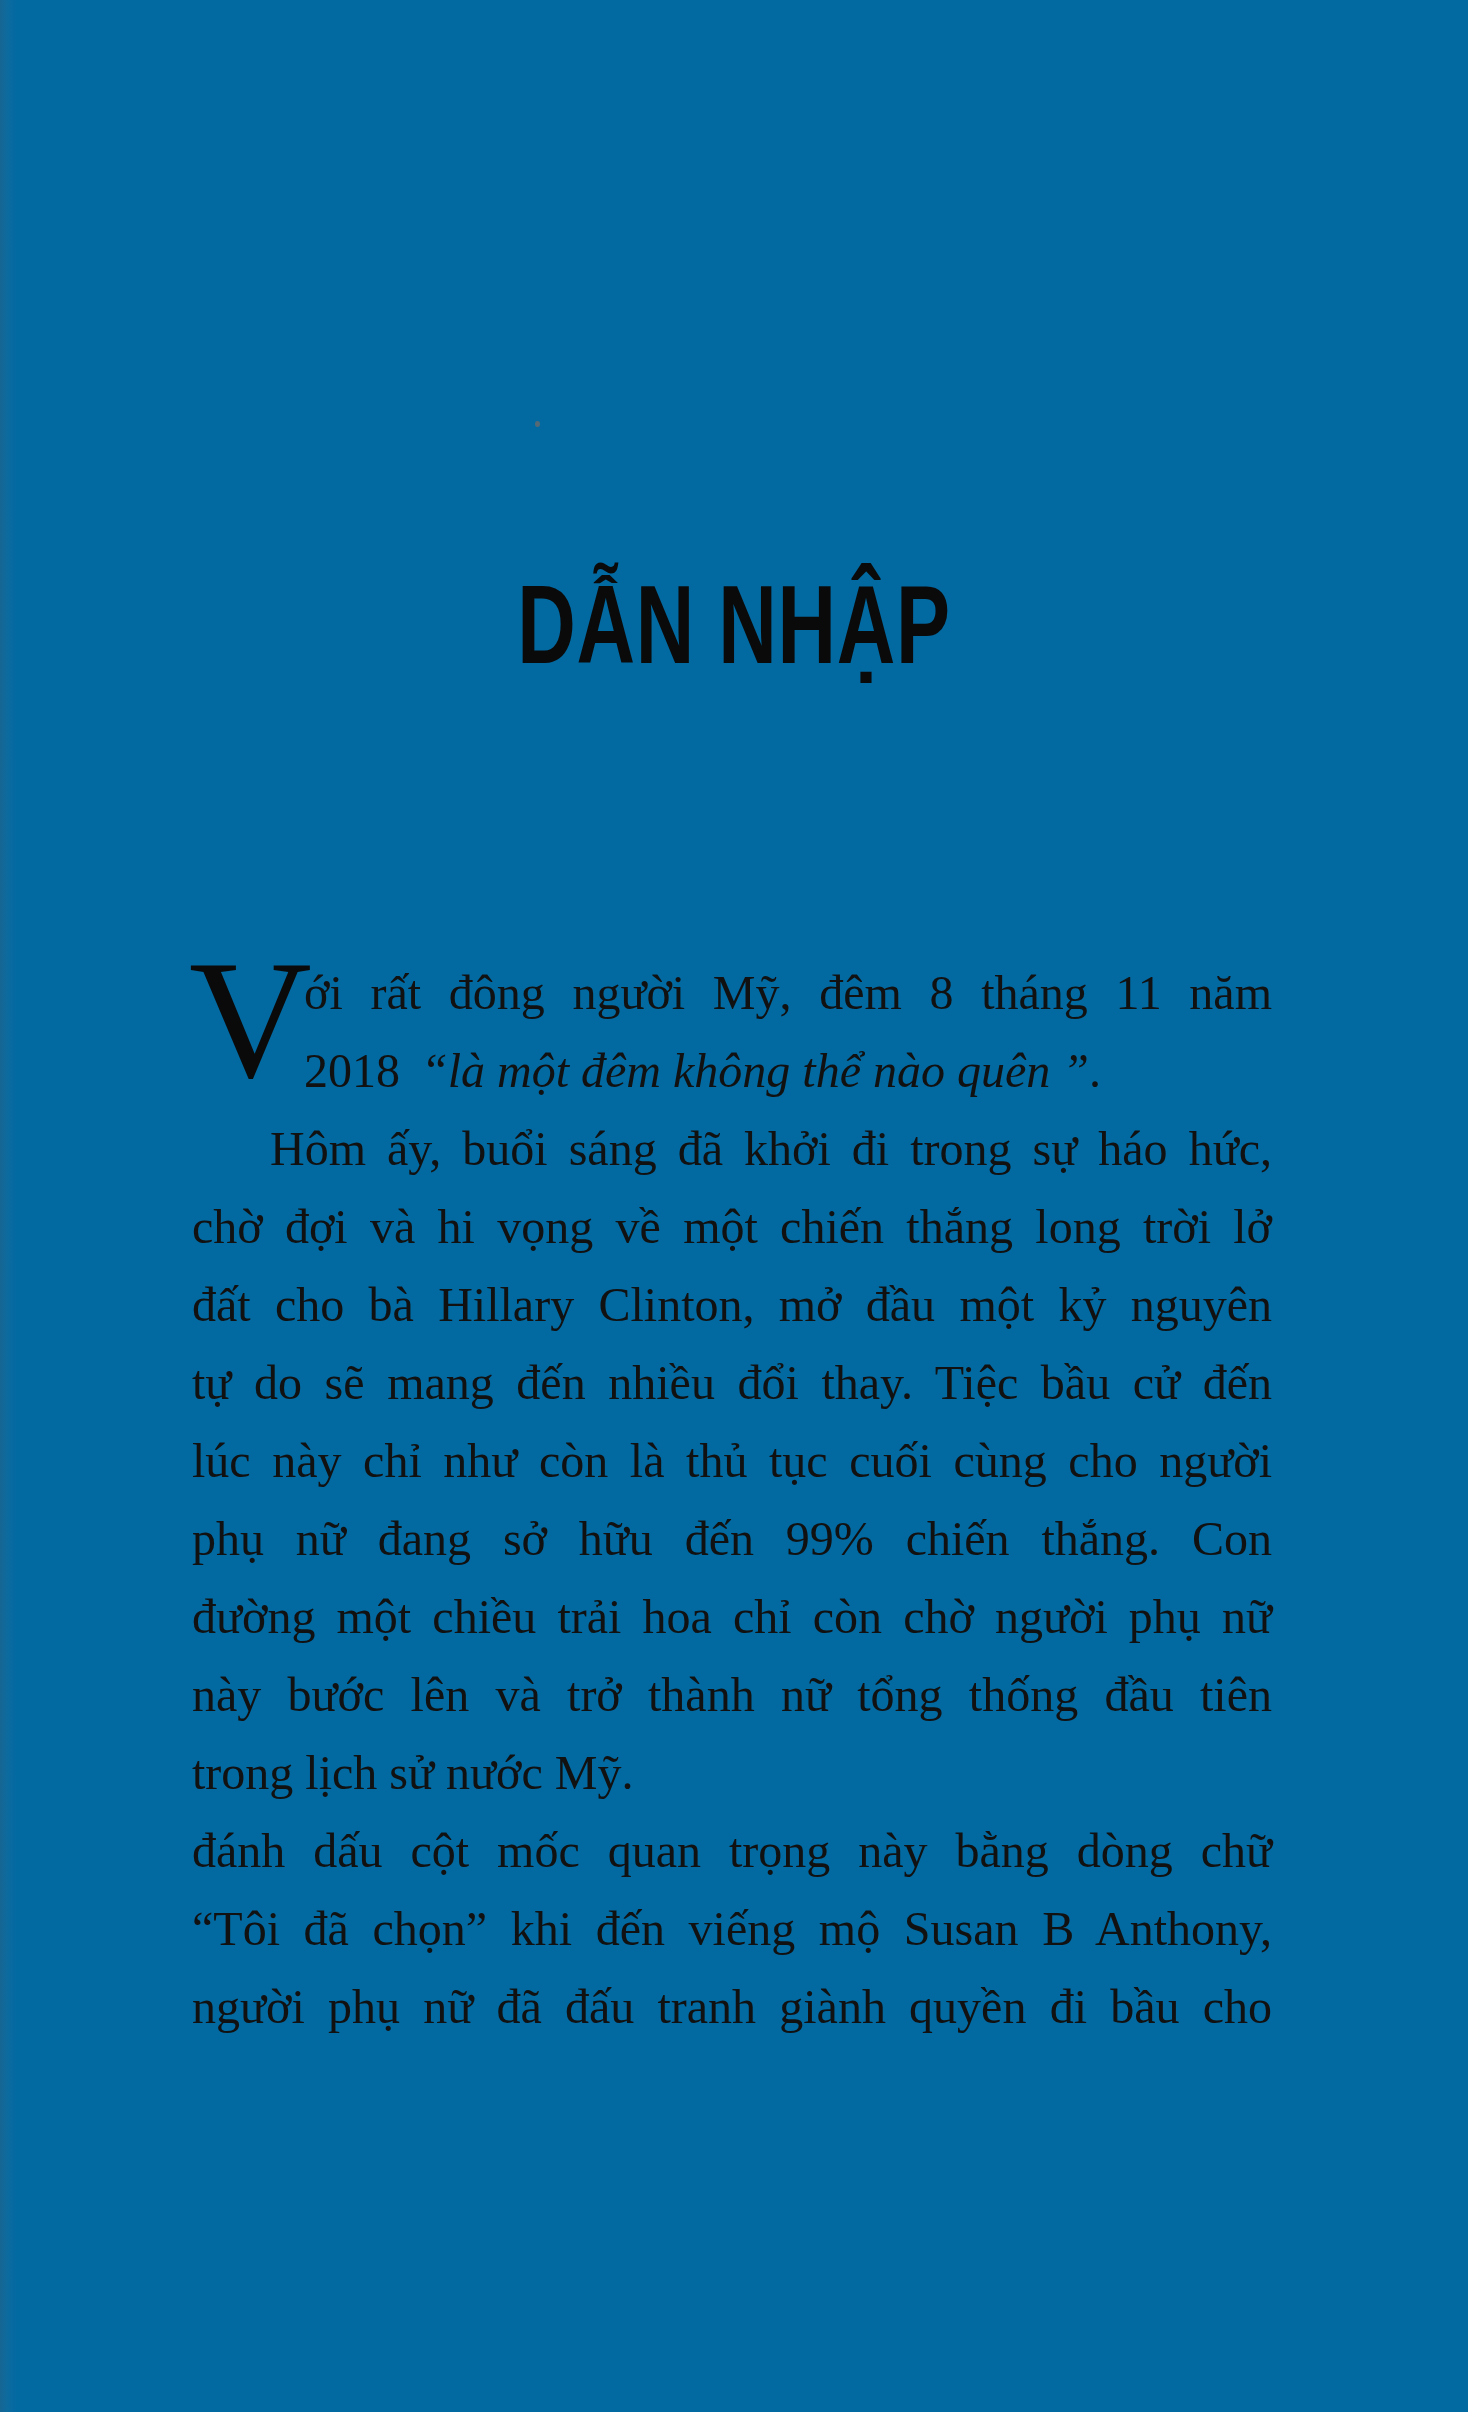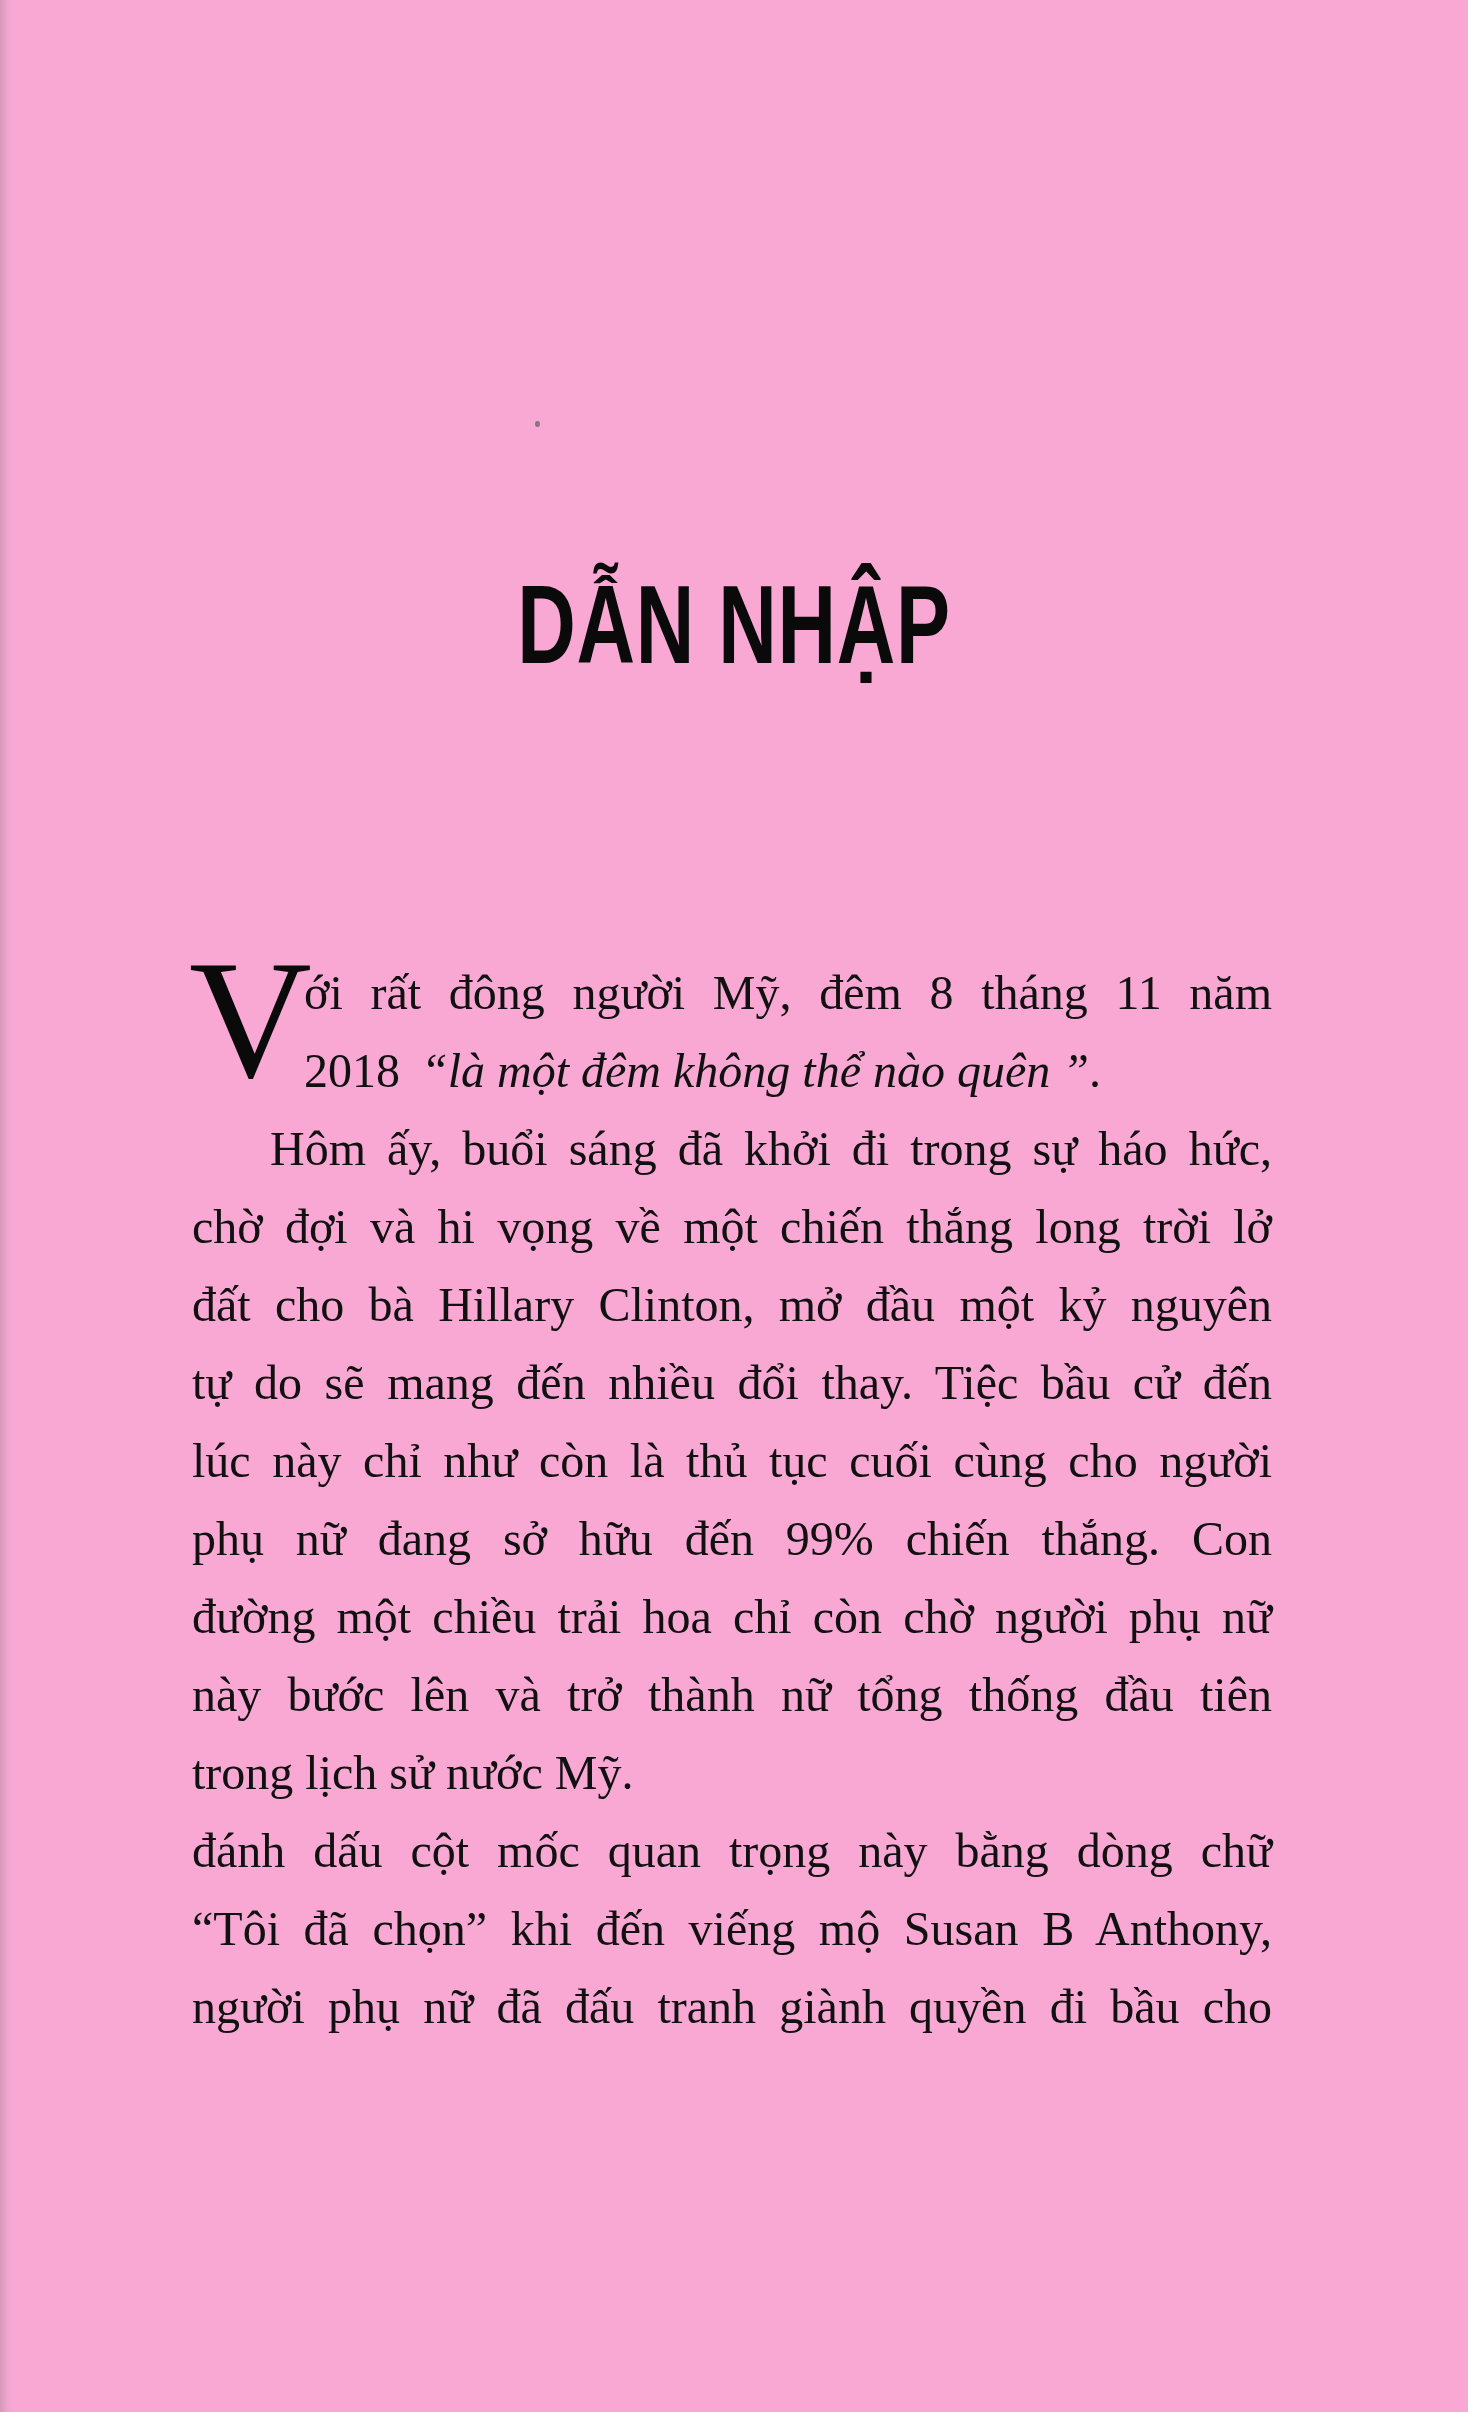--- a/index.html
+++ b/index.html
@@ -6,21 +6,21 @@
   html, body { width: 1468px; height: 2412px; }
   body {
     font-family: "Liberation Serif", "DejaVu Serif", serif;
     background: #ffffff;
     position: relative;
     overflow: hidden;
   }
   .page {
     position: absolute;
     inset: 0;
-    background: #f9a8d4;
+    background: #0369a1;
     color: #0d0d0d;
     padding-left: 37px;
   }
   
   .edge-shadow {
     position: absolute;
     left: 0; top: 0; bottom: 0;
     width: 16px;
     background: linear-gradient(to right,
       rgba(90,90,90,0.22) 0px,

